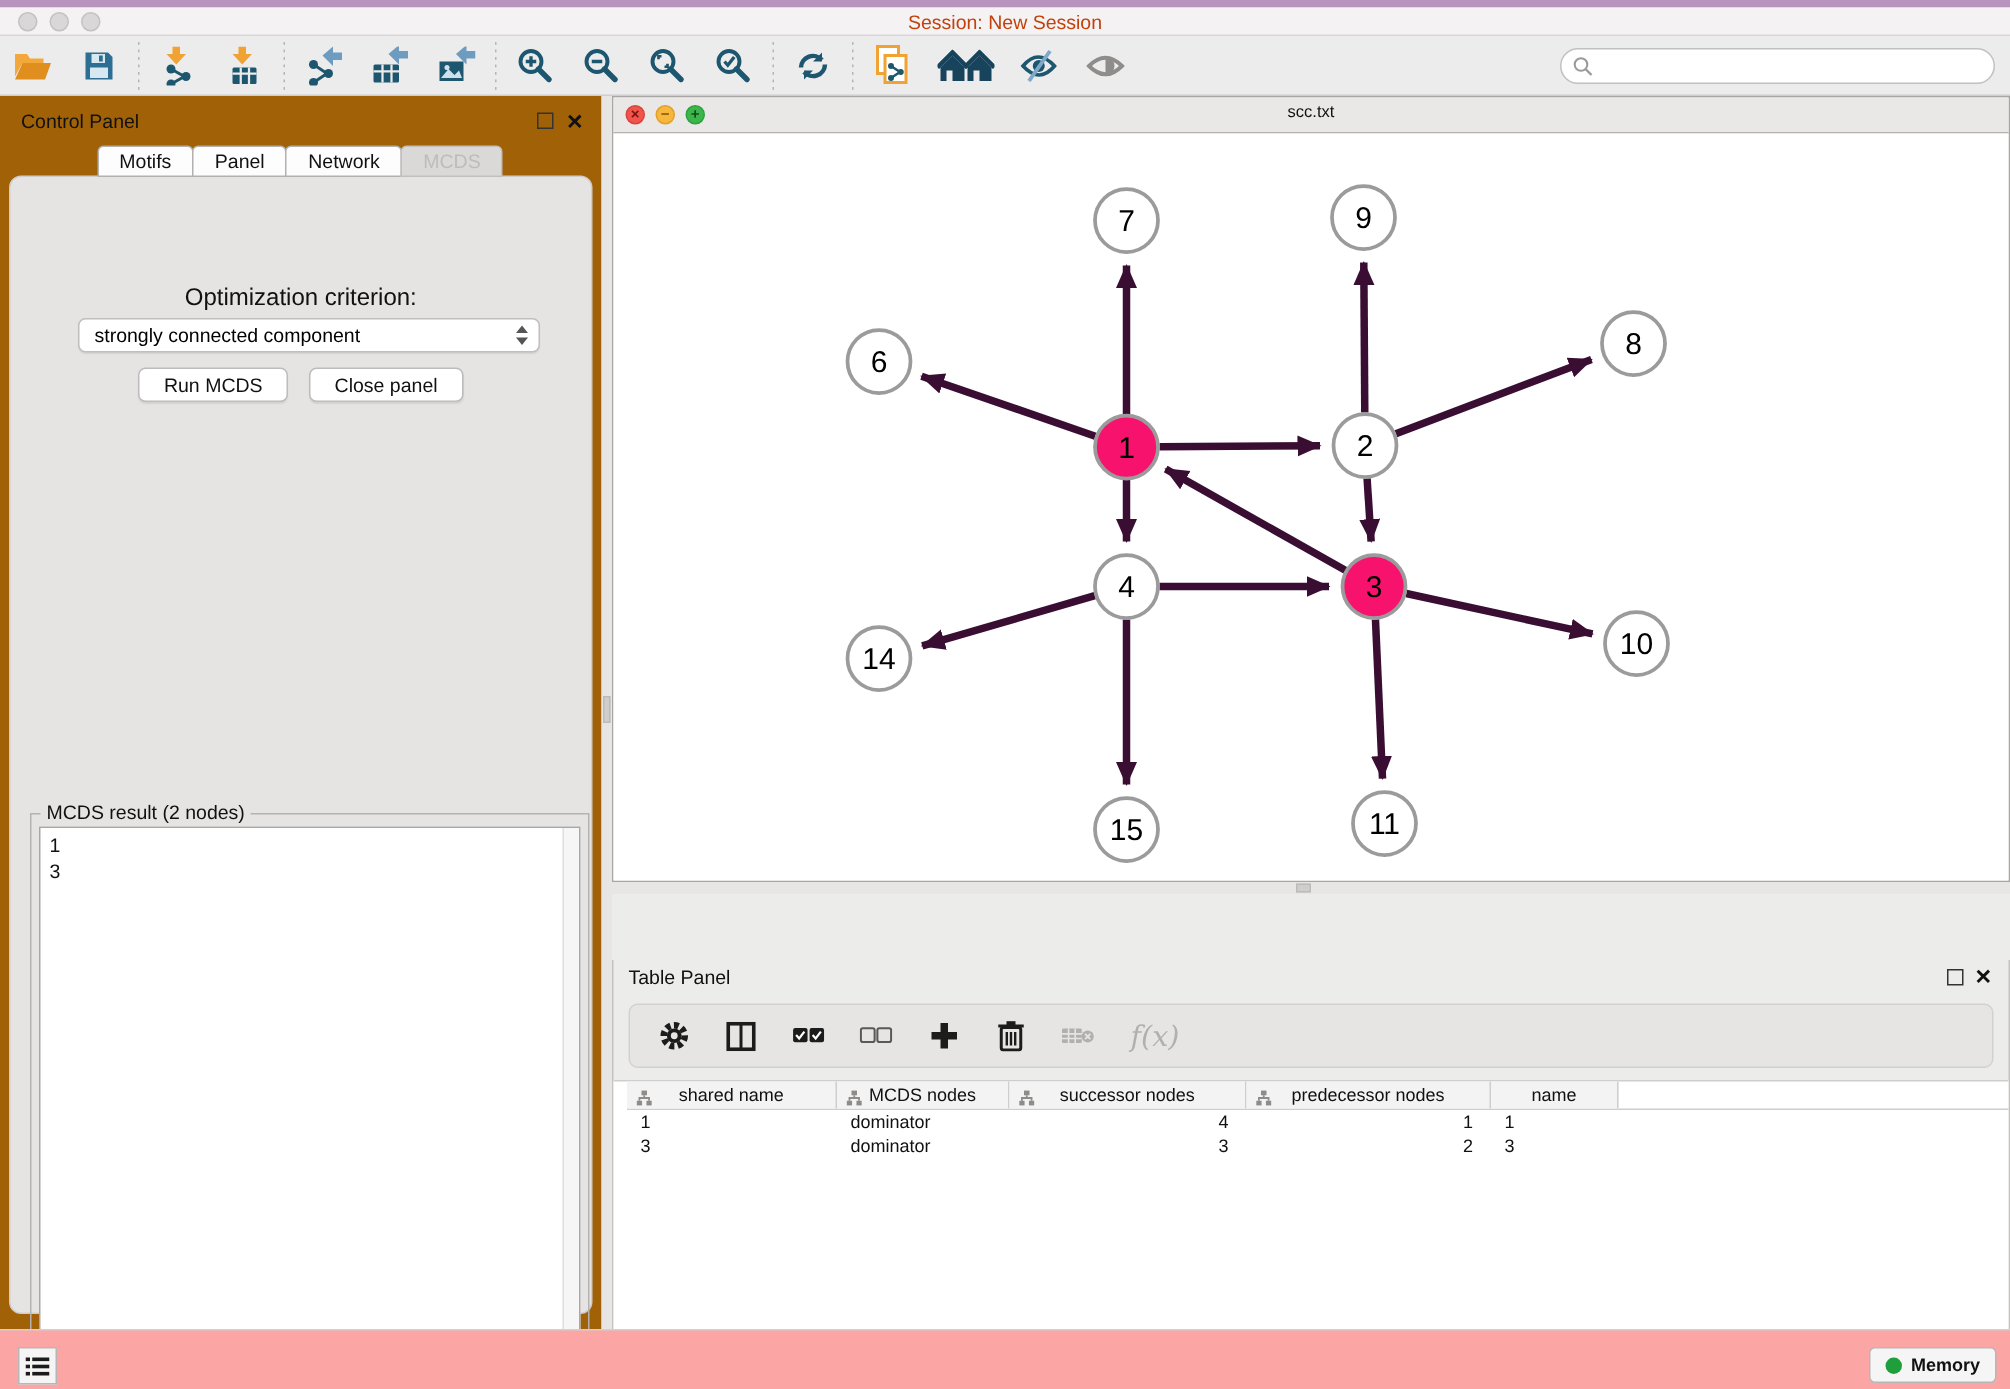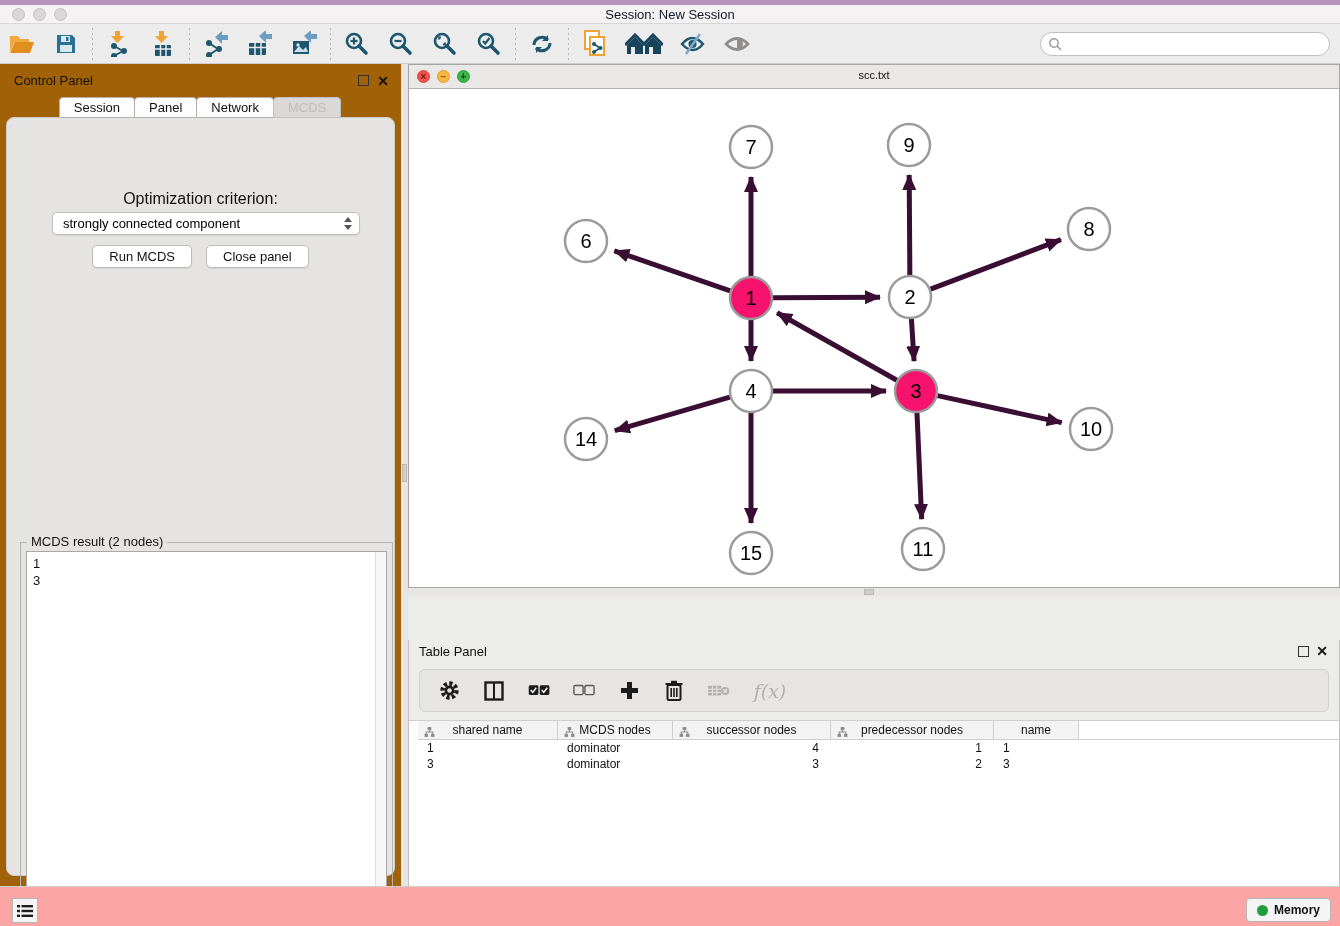--- a/index.html
+++ b/index.html
@@ -5,21 +5,21 @@
   * { box-sizing: border-box; margin: 0; padding: 0; }
   html,body { width:1340px; height:926px; overflow:hidden; }
   body { font-family:"Liberation Sans", sans-serif; background:#ececea; position:relative; }
 
   
   .top-strip { position:absolute; left:0; top:0; width:1340px; height:5px; background:#b793bd; }
   .titlebar { position:absolute; left:0; top:5px; width:1340px; height:19px; background:#f4f2f2;
               border-bottom:1px solid #d8d6d6; }
   .traffic { position:absolute; top:3px; left:12px; display:flex; gap:8px; }
   .tl { width:13px; height:13px; border-radius:50%; background:#d9d7d7; border:1px solid #c3c1c1; }
-  .win-title { position:absolute; top:2px; left:0; width:100%; text-align:center; font-size:13px; color:#0f172a; }
+  .win-title { position:absolute; top:2px; left:0; width:100%; text-align:center; font-size:13px; color:#c2410c; }
 
   .toolbar { position:absolute; left:0; top:24px; width:1340px; height:40px; background:#edecec;
              border-bottom:1px solid #cfcdcd; display:flex; align-items:center; }
   .tb-btn { width:30px; height:30px; display:flex; align-items:center; justify-content:center; margin:0 7px; }
   .tb-sep { width:1px; height:32px; margin:0 4px;
             background-image:linear-gradient(#b5b5b5 40%, transparent 40%); background-size:1px 5px; }
   .search-wrap { position:absolute; right:10px; top:8px; width:290px; height:24px; }
   .search-wrap input { width:100%; height:100%; border:1px solid #c2c0c0; border-radius:12px; background:#fff;
                        padding:0 8px 0 26px; font-size:13px; outline:none; }
   .search-glass { position:absolute; left:8px; top:5px; }
@@ -314,21 +314,21 @@
     <div class="result-fs">
       <span class="result-legend">MCDS result (2 nodes)</span>
       <div class="result-area">
         <div class="result-text">1
 3</div>
         <div class="result-scroll"></div>
       </div>
     </div>
   </div>
   <div class="tabs-row">
-      <div class="tab">Session</div>
+      <div class="tab">Motifs</div>
       <div class="tab">Panel</div>
       <div class="tab">Network</div>
       <div class="tab active">MCDS</div>
     </div>
 </div>
 
 <div class="v-splitter">
   <div class="v-handle"></div>
 </div>
 

